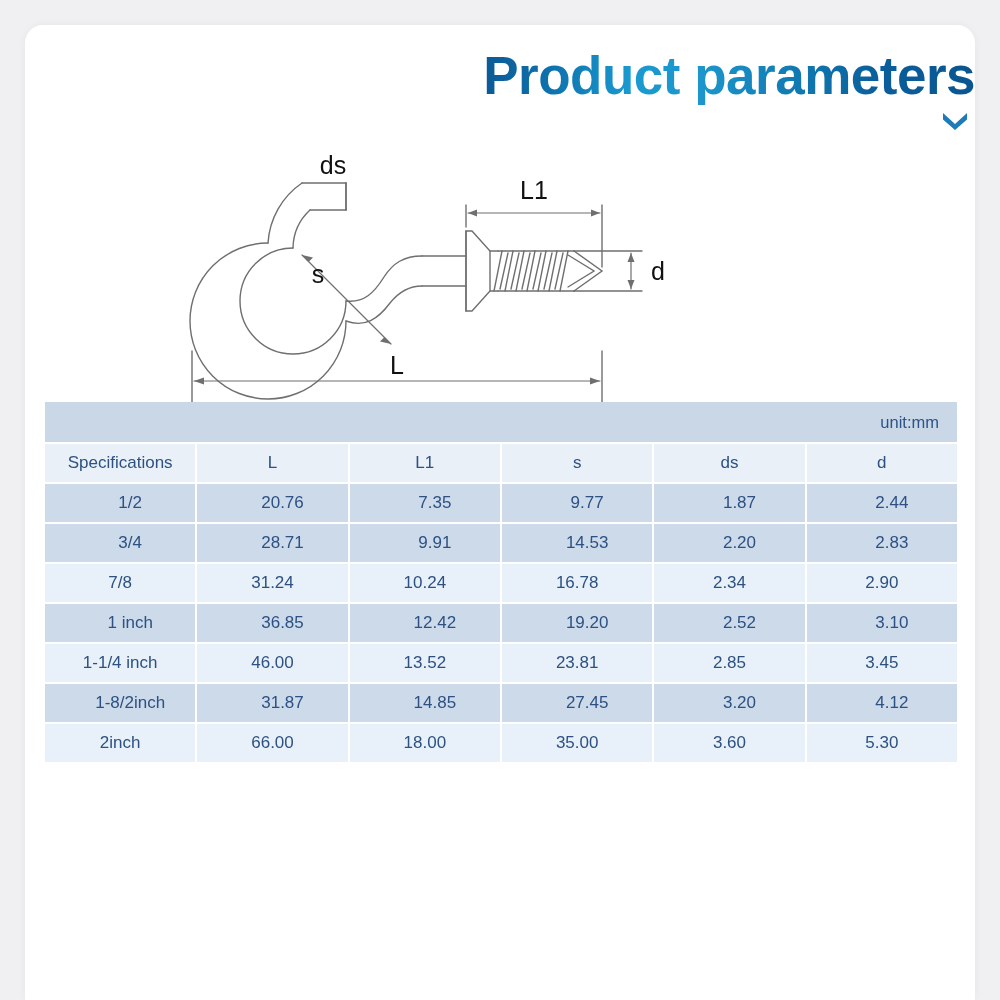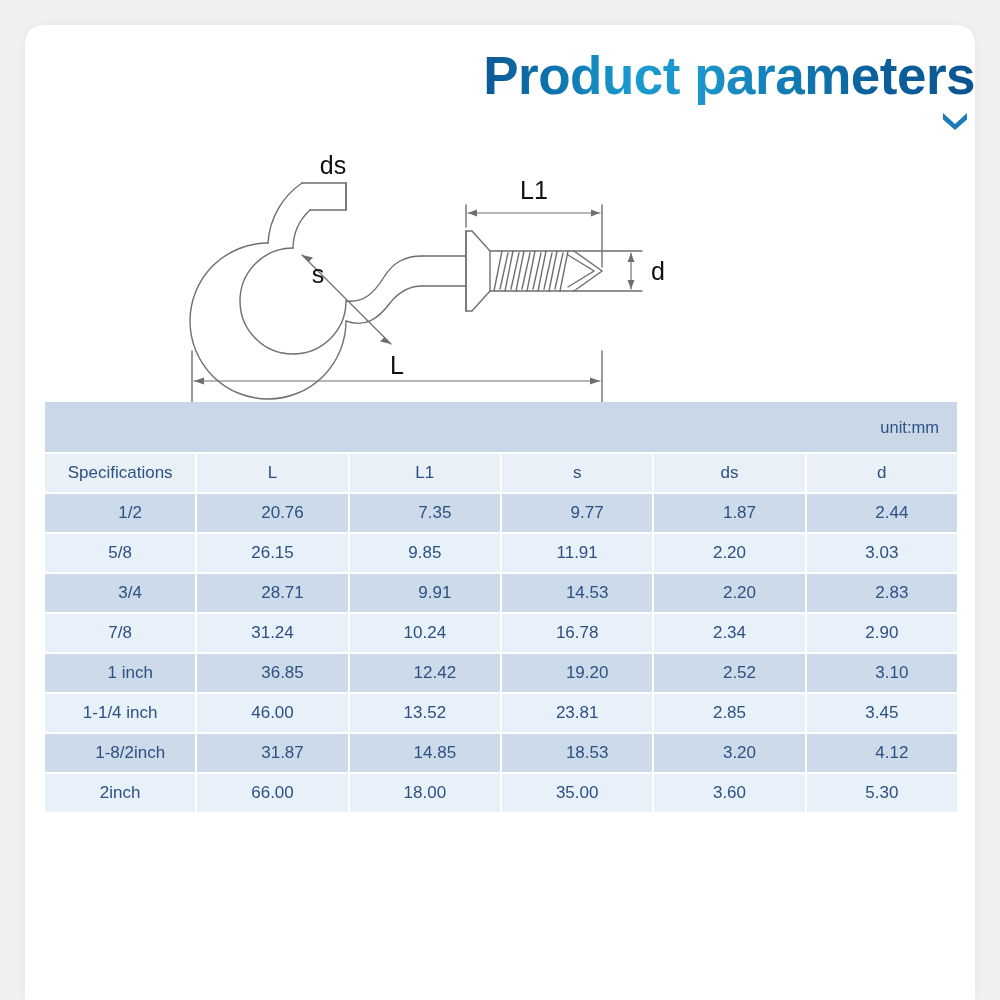--- a/index.html
+++ b/index.html
@@ -90,21 +90,21 @@
     text-align: center;
     font-weight: normal;
     padding: 0;
     height: 38px;
     vertical-align: middle;
   }
   tr.unit-row td {
     background: #c9d7e6;
     text-align: right;
     padding-right: 18px;
-    height: 50px;
+    height: 40px;
     font-size: 16.5px;
     color: #2d5489;
   }
   tr.head-row th {
     background: #e9f0f8;
     height: 38px;
     font-size: 17px;
     color: #2c5182;
     margin-top: 24px;
   }
@@ -224,28 +224,20 @@
         </tr>
 
         <tr class="row-odd">
           <td class="col-spec">1/2</td>
           <td>20.76</td>
           <td>7.35</td>
           <td>9.77</td>
           <td>1.87</td>
           <td>2.44</td>
         </tr>
-        <tr class="row-even">
-          <td class="col-spec">5/8</td>
-          <td>26.15</td>
-          <td>9.85</td>
-          <td>11.91</td>
-          <td>2.20</td>
-          <td>3.03</td>
-        </tr>
         <tr class="row-odd">
           <td class="col-spec">3/4</td>
           <td>28.71</td>
           <td>9.91</td>
           <td>14.53</td>
           <td>2.20</td>
           <td>2.83</td>
         </tr>
         <tr class="row-even">
           <td class="col-spec">7/8</td>
@@ -268,21 +260,21 @@
           <td>46.00</td>
           <td>13.52</td>
           <td>23.81</td>
           <td>2.85</td>
           <td>3.45</td>
         </tr>
         <tr class="row-odd">
           <td class="col-spec">1-8/2inch</td>
           <td>31.87</td>
           <td>14.85</td>
-          <td>18.53</td>
+          <td>27.45</td>
           <td>3.20</td>
           <td>4.12</td>
         </tr>
         <tr class="row-even">
           <td class="col-spec">2inch</td>
           <td>66.00</td>
           <td>18.00</td>
           <td>35.00</td>
           <td>3.60</td>
           <td>5.30</td>

